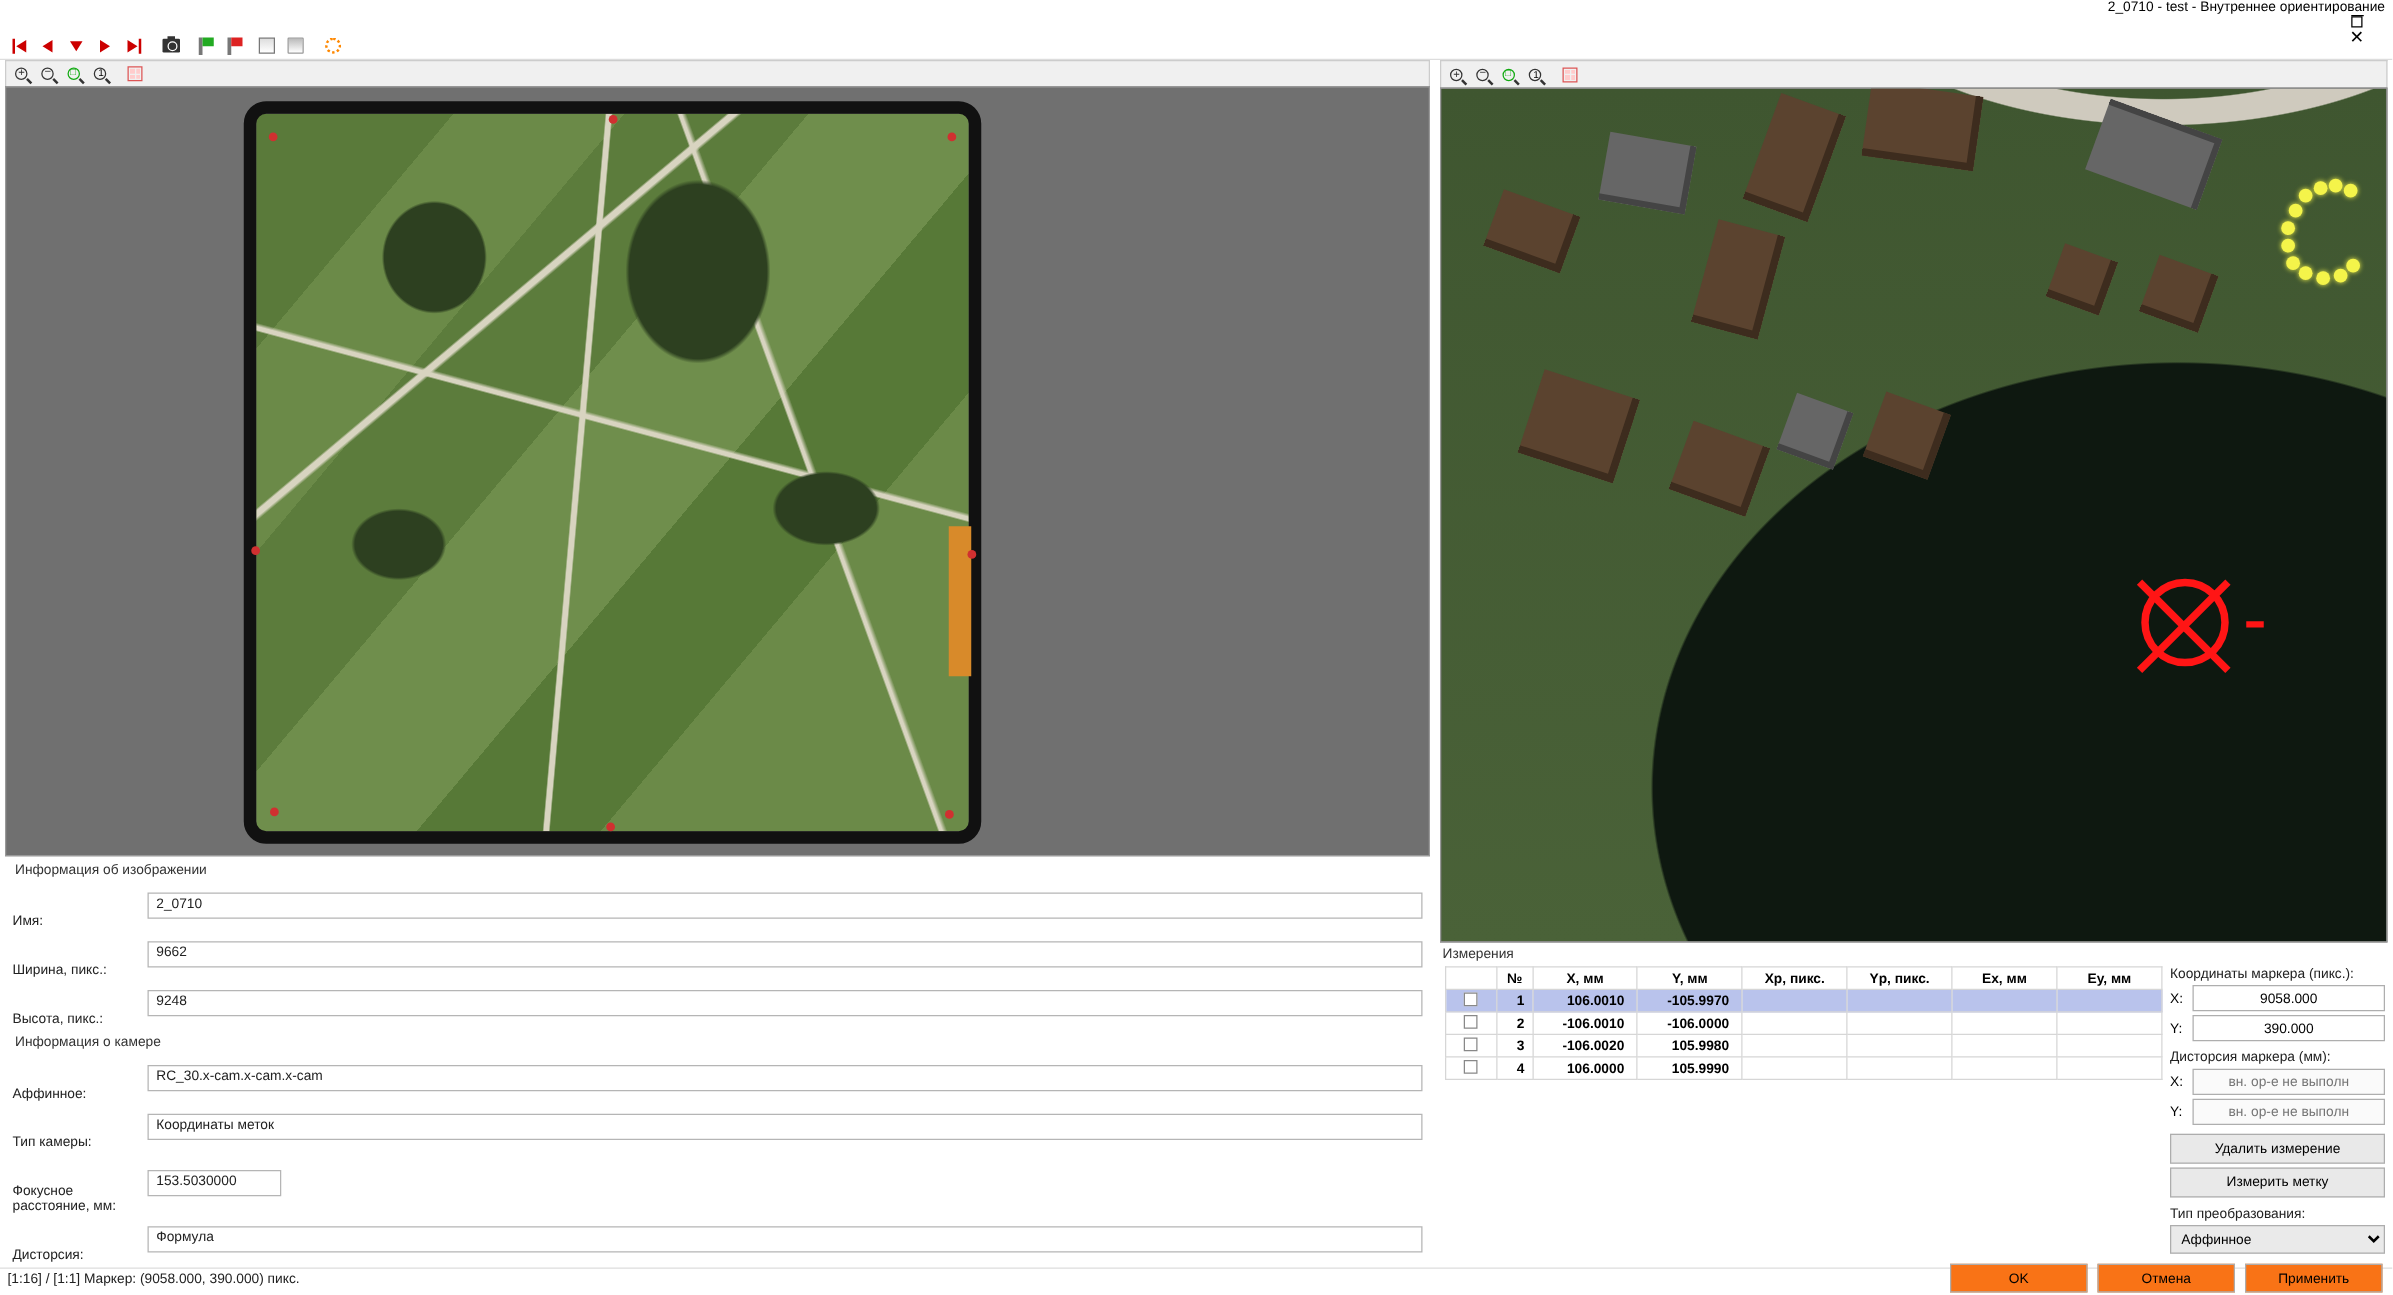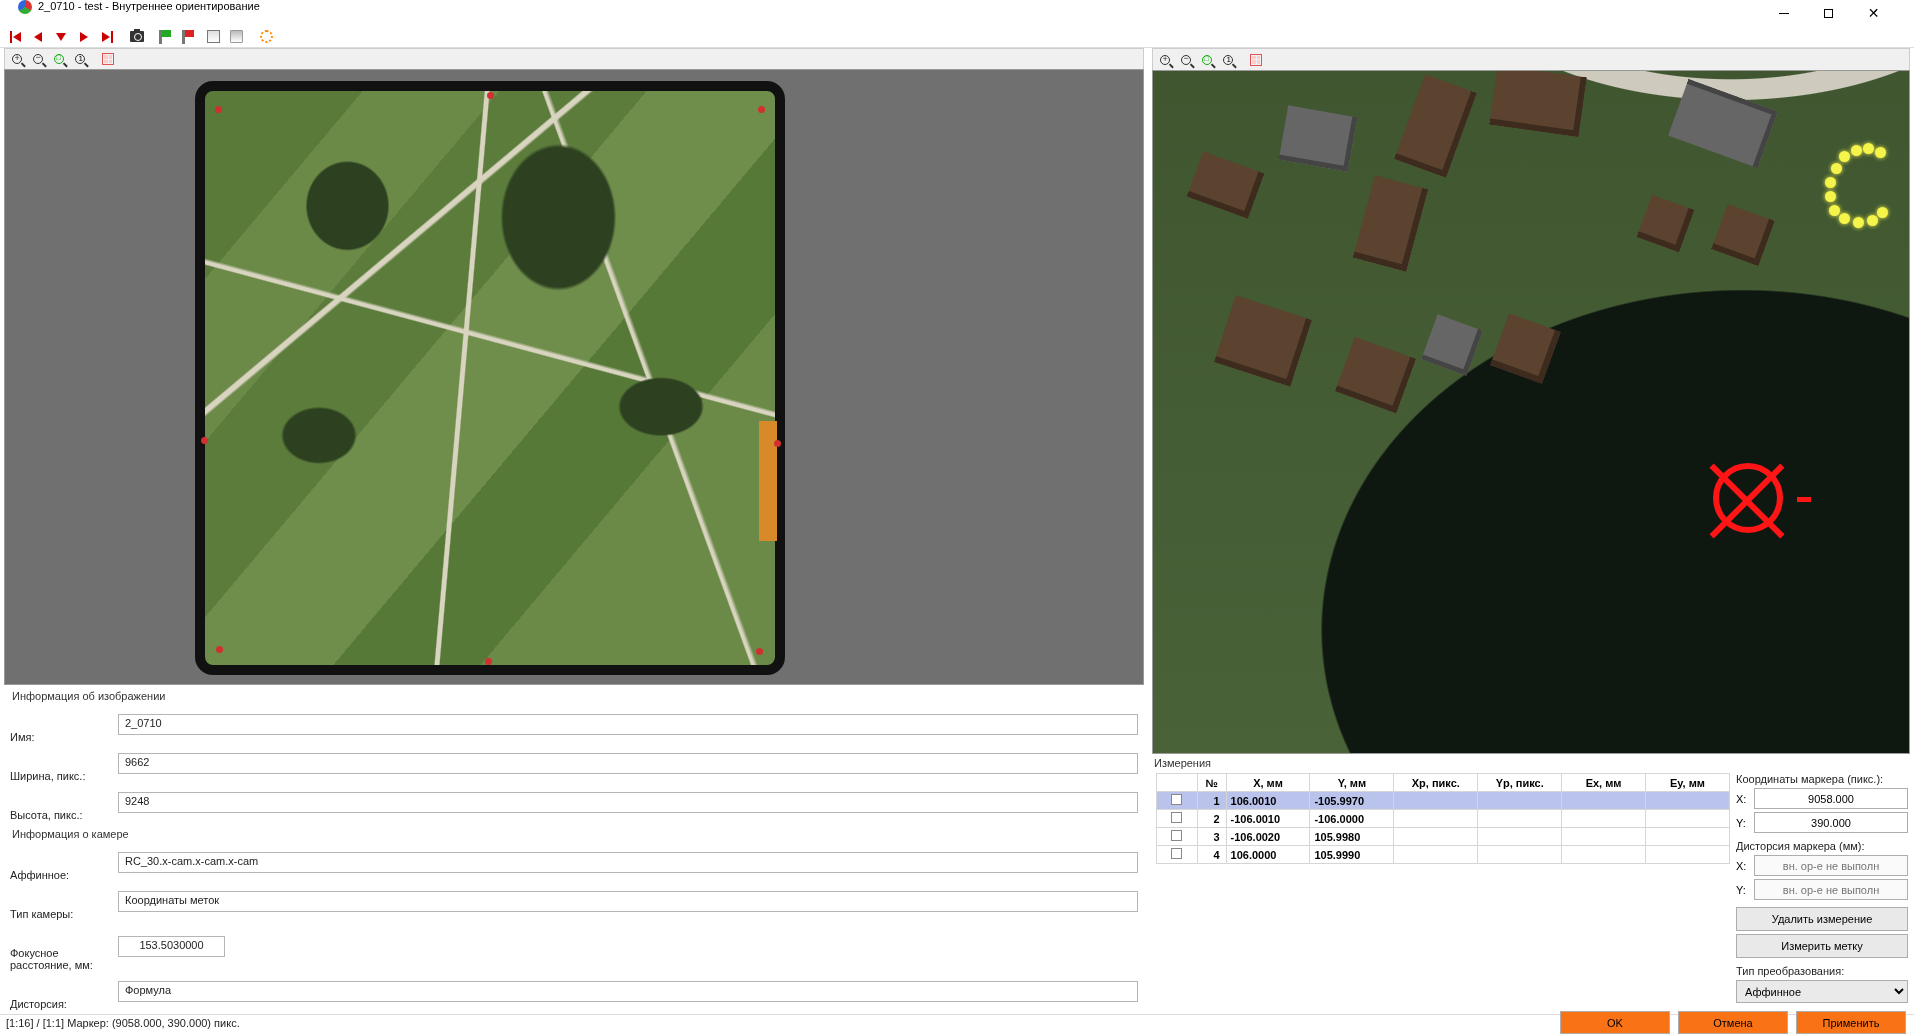--- a/index.html
+++ b/index.html
@@ -1,19 +1,19 @@
 <!DOCTYPE html>
 <html><head>
 <meta charset="utf-8">
 <style>
 * { box-sizing: border-box; margin: 0; padding: 0; font-family: "Segoe UI", Tahoma, sans-serif; font-size: 11px; }
 body { background: #fff; width: 1914px; height: 1036px; position: relative; display: flex; flex-direction: column; overflow: hidden; }
 
 
-.titlebar { height: 26px; display: flex; align-items: flex-start; padding: 0 18px; background:#fff; }
+.titlebar { height: 26px; display: flex; align-items: flex-end; padding: 0 6px; background:#fff;flex-direction:column; }
 .titlebar .app-icon { width: 14px; height: 14px; border-radius: 50%; background: conic-gradient(#d33 0 33%, #3a3 33% 66%, #36d 66% 100%); margin-right: 6px; }
 .titlebar .title { flex: 0 0 auto; }
 .titlebar .spacer { flex: 1; }
 .win-btn { width: 45px; height: 26px; display:flex; align-items:center; justify-content:center; }
 .win-line { width:10px; height:1px; background:#000; }
 .win-sq { width:9px; height:9px; border:1px solid #000; }
 .win-x { font-size:14px; line-height:1; }
 
 
 .main-toolbar { height: 22px; display:flex; align-items:center; gap:1px; padding: 0 4px; border-bottom:1px solid #ddd; }
@@ -109,32 +109,32 @@
 .wp-dot{ position:absolute; width:11px;height:11px;border-radius:50%; background:#f4f44a; box-shadow:0 0 4px #f4f44a;}
 
 
 .section-title{ color:#333; padding:3px 0 2px 2px; }
 
 
 .info-area{ padding: 2px 6px 0 6px; }
 .form-row{ display:flex; align-items:center; margin:2px 0; }
 .form-row label{ width:108px; color:#222;margin-top:25px; }
 .ro-field{ flex:1; border:1px solid #b5b5b5; background:#fff; padding:2px 6px; height:21px; color:#222; }
-.ro-short{ flex:0 0 107px;text-align:center; }
+.ro-short{ flex:0 0 107px; }
 
 
 .meas-area{ padding:2px 2px 0 4px; display:flex; gap:6px; }
 .meas-table-wrap{ flex:1; }
 .meas-table{ border-collapse:collapse; width:100%; table-layout:fixed; background:#fff; }
 .meas-table th,.meas-table td{ border:1px solid #d6d6d6; padding:1px 4px; height:18px; text-align:center; font-weight:normal;}
 .meas-table th{ background:#fff; font-weight:bold; }
 .meas-table td.row-hdr{ background:#fff; width:36px;}
 .meas-table tr.sel td{ background:#b9c3ec; }
 .meas-table td.idx{ font-weight:bold; width:28px; text-align:right; padding-right:6px;}
-.meas-table td.num{ font-weight:bold; text-align:left; padding-right:10px;}
+.meas-table td.num{ font-weight:bold; text-align:right; padding-right:10px;}
 .chk{ width:11px; height:11px; border:1px solid #888; display:inline-block; background:#fff;}
 
 
 .rpanel{ width:172px; display:flex; flex-direction:column; gap:3px; }
 .rpanel .grp-title{ color:#222; margin-top:0; }
 .xy-row{ display:flex; align-items:center; gap:5px; }
 .xy-row span{ width:14px; }
 .xy-row input{ flex:1; border:1px solid #aeaeae; height:21px; padding:1px 5px; font-size:11px;text-align:center;}
 .rbtn{ width:100%; height:24px; border:1px solid #adadad; background:#e9e9e9; }
 .rsel{ width:100%; height:23px; border:1px solid #adadad; background:#eaeaea; padding:0 4px;}

